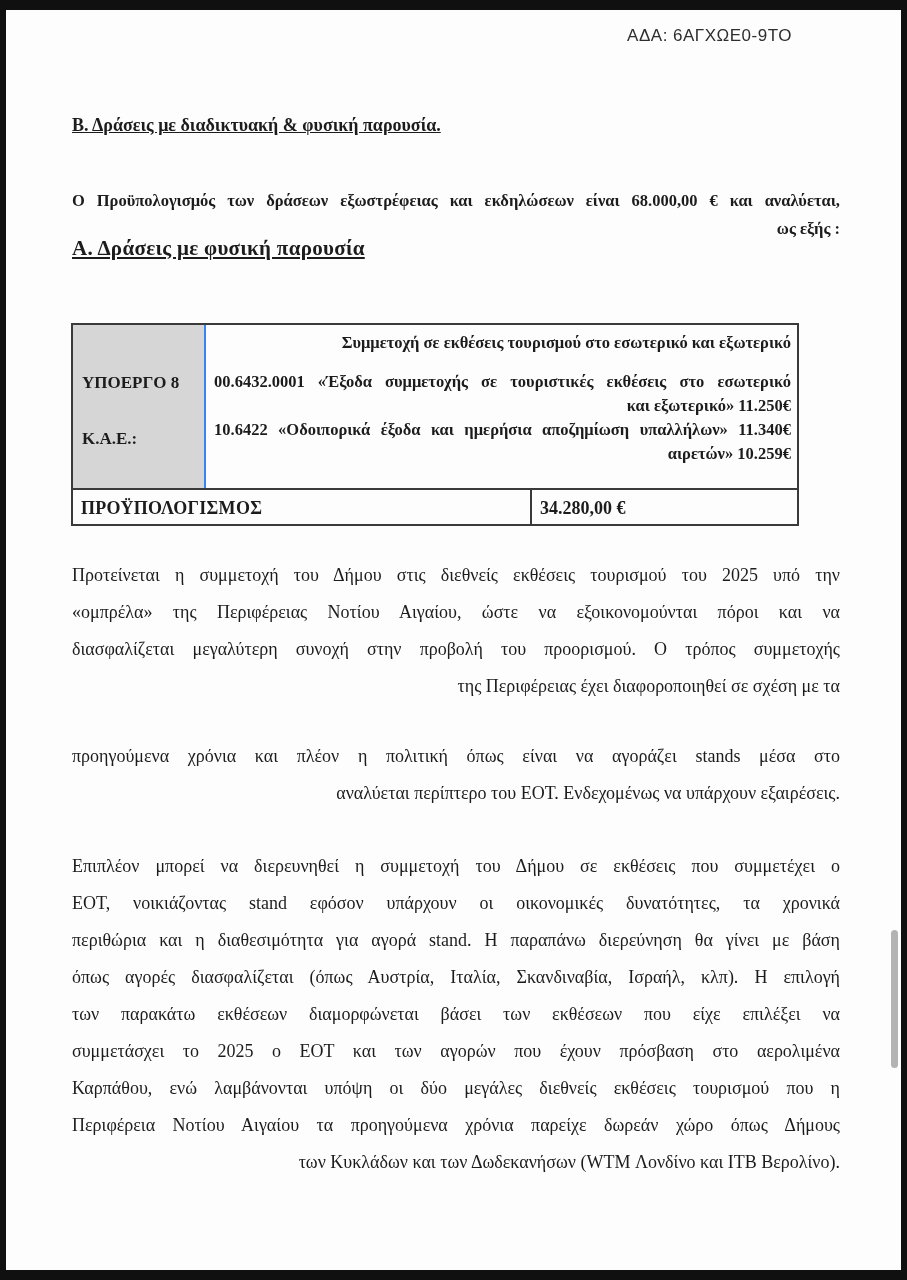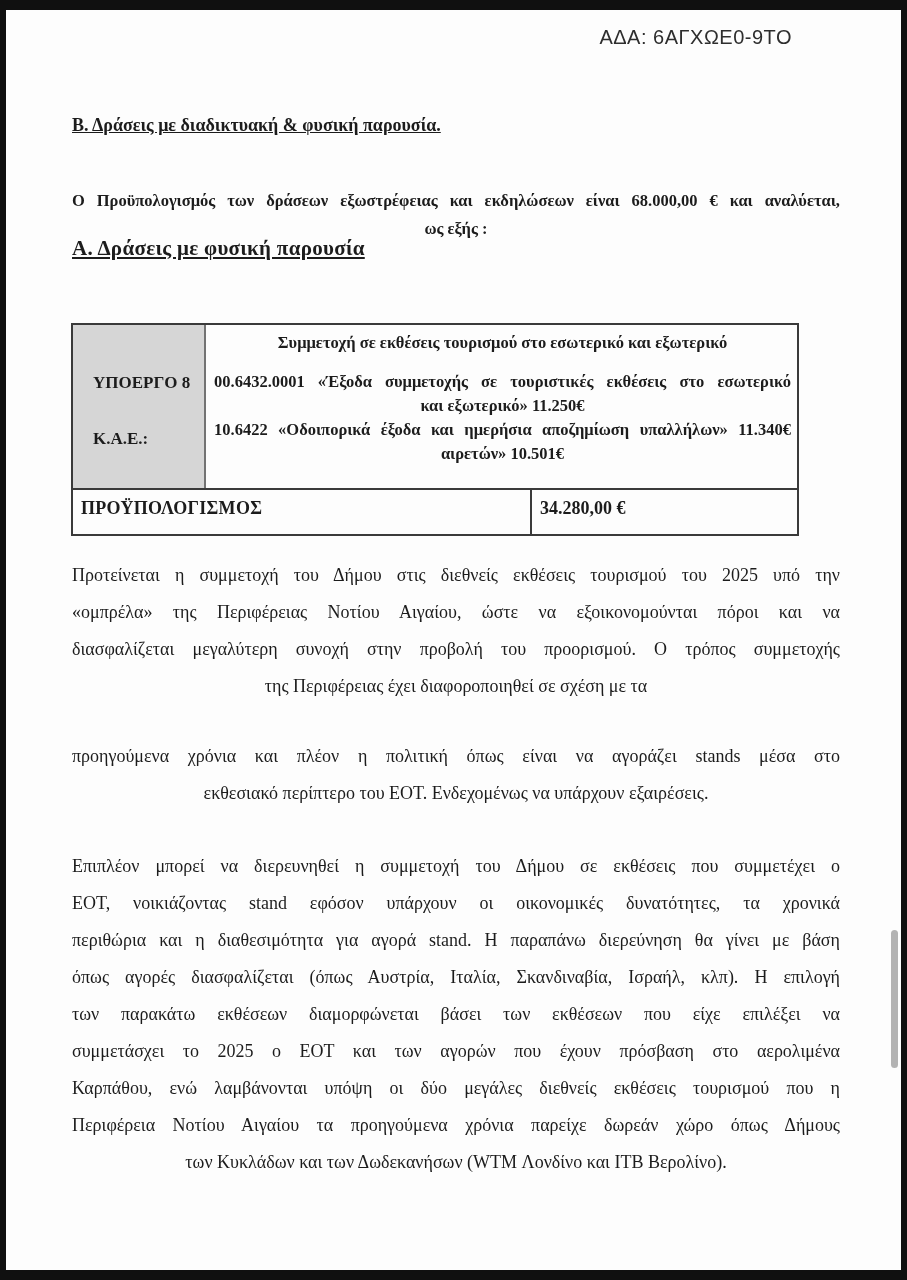--- a/index.html
+++ b/index.html
@@ -12,62 +12,62 @@
   .frame { position: absolute; left: 0; top: 0; width: 907px; height: 1280px; background: #101010; }
   .page {
     position: absolute; left: 6px; top: 10px; width: 895px; height: 1260px;
     background: #fdfdfd;
   }
   
   .ada {
     position: absolute; left: 0; top: 16px; width: 786px;
     text-align: right;
     font-family: "Liberation Sans", "DejaVu Sans", sans-serif;
-    font-size: 20px; color: #2e2e2e; letter-spacing: 0.5px;
+    font-size: 17px; color: #2e2e2e; letter-spacing: 0.5px;
   }
   
   .heading-b {
     position: absolute; left: 66px; top: 105px;
     font-size: 18px; font-weight: bold; text-decoration: underline;
   }
   .heading-a {
     position: absolute; left: 66px; top: 226px;
     font-size: 21px; font-weight: bold; text-decoration: underline;
     letter-spacing: 0.3px;
   }
   
   .intro {
     position: absolute; left: 66px; top: 177px; width: 768px;
     font-size: 16.5px; font-weight: bold; line-height: 28px;
   }
   
   .jl { text-align: justify; text-align-last: justify; white-space: nowrap; overflow: hidden; }
-  .ll { text-align: center; white-space: nowrap; }
+  .ll { text-align: right; white-space: nowrap; }
   
   .btable {
     position: absolute; left: 65px; top: 313px; width: 728px;
     border: 2px solid #3a3a3a;
     font-weight: bold; font-size: 16.5px;
   }
   .brow1 { display: flex; height: 163px; }
   .blabel {
     width: 133px; flex: 0 0 133px;
     background: #d6d6d6;
-    border-right: 2px solid #737373;
-    padding: 48px 0 0 20px;
+    border-right: 2px solid #3b82f6;
+    padding: 48px 0 0 9px;
     display: flex; flex-direction: column; gap: 36px;
     font-size: 17px;
   }
   .bcontent {
     flex: 1 1 auto; padding: 6px 6px 0 8px;
     line-height: 24px;
   }
   .bcontent .cell-title { margin-bottom: 15px; }
   .brow2 {
-    display: flex; height: 46px;
+    display: flex; height: 36px;
     border-top: 2px solid #3a3a3a;
     font-size: 18px;
   }
   .bbudget-label {
     flex: 0 0 459px; width: 459px;
     border-right: 2px solid #3a3a3a;
     padding: 8px 0 0 8px; letter-spacing: 0.3px;
   }
   .bbudget-value { flex: 1 1 auto; padding: 8px 0 16px 8px; }
   
@@ -106,39 +106,39 @@
       <div class="brow1">
         <div class="blabel">
           <div>ΥΠΟΕΡΓΟ 8</div>
           <div>Κ.Α.Ε.:</div>
         </div>
         <div class="bcontent">
           <div class="cell-title ll">Συμμετοχή σε εκθέσεις τουρισμού στο εσωτερικό και εξωτερικό</div>
           <div class="jl">00.6432.0001 «Έξοδα συμμετοχής σε τουριστικές εκθέσεις στο εσωτερικό</div>
           <div class="ll">και εξωτερικό» 11.250€</div>
           <div class="jl">10.6422 «Οδοιπορικά έξοδα και ημερήσια αποζημίωση υπαλλήλων» 11.340€</div>
-          <div class="ll">αιρετών» 10.501€</div>
+          <div class="ll">αιρετών» 10.259€</div>
         </div>
       </div>
       <div class="brow2">
         <div class="bbudget-label">ΠΡΟΫΠΟΛΟΓΙΣΜΟΣ</div>
         <div class="bbudget-value">34.280,00 €</div>
       </div>
     </div>
 
     <div class="bodyp p1">
       <div class="jl">Προτείνεται η συμμετοχή του Δήμου στις διεθνείς εκθέσεις τουρισμού του 2025 υπό την</div>
       <div class="jl">«ομπρέλα» της Περιφέρειας Νοτίου Αιγαίου, ώστε να εξοικονομούνται πόροι και να</div>
       <div class="jl">διασφαλίζεται μεγαλύτερη συνοχή στην προβολή του προορισμού. Ο τρόπος συμμετοχής</div>
       <div class="ll">της Περιφέρειας έχει διαφοροποιηθεί σε σχέση με τα</div>
     </div>
 
     <div class="bodyp p2">
       <div class="jl">προηγούμενα χρόνια και πλέον η πολιτική όπως είναι να αγοράζει stands μέσα στο</div>
-      <div class="ll">εκθεσιακό περίπτερο του ΕΟΤ. Ενδεχομένως να υπάρχουν εξαιρέσεις.</div>
+      <div class="ll">αναλύεται περίπτερο του ΕΟΤ. Ενδεχομένως να υπάρχουν εξαιρέσεις.</div>
     </div>
 
     <div class="bodyp p3">
       <div class="jl">Επιπλέον μπορεί να διερευνηθεί η συμμετοχή του Δήμου σε εκθέσεις που συμμετέχει ο</div>
       <div class="jl">ΕΟΤ, νοικιάζοντας stand εφόσον υπάρχουν οι οικονομικές δυνατότητες, τα χρονικά</div>
       <div class="jl">περιθώρια και η διαθεσιμότητα για αγορά stand. Η παραπάνω διερεύνηση θα γίνει με βάση</div>
       <div class="jl">όπως αγορές διασφαλίζεται (όπως Αυστρία, Ιταλία, Σκανδιναβία, Ισραήλ, κλπ). Η επιλογή</div>
       <div class="jl">των παρακάτω εκθέσεων διαμορφώνεται βάσει των εκθέσεων που είχε επιλέξει να</div>
       <div class="jl">συμμετάσχει το 2025 ο ΕΟΤ και των αγορών που έχουν πρόσβαση στο αερολιμένα</div>
       <div class="jl">Καρπάθου, ενώ λαμβάνονται υπόψη οι δύο μεγάλες διεθνείς εκθέσεις τουρισμού που η</div>

